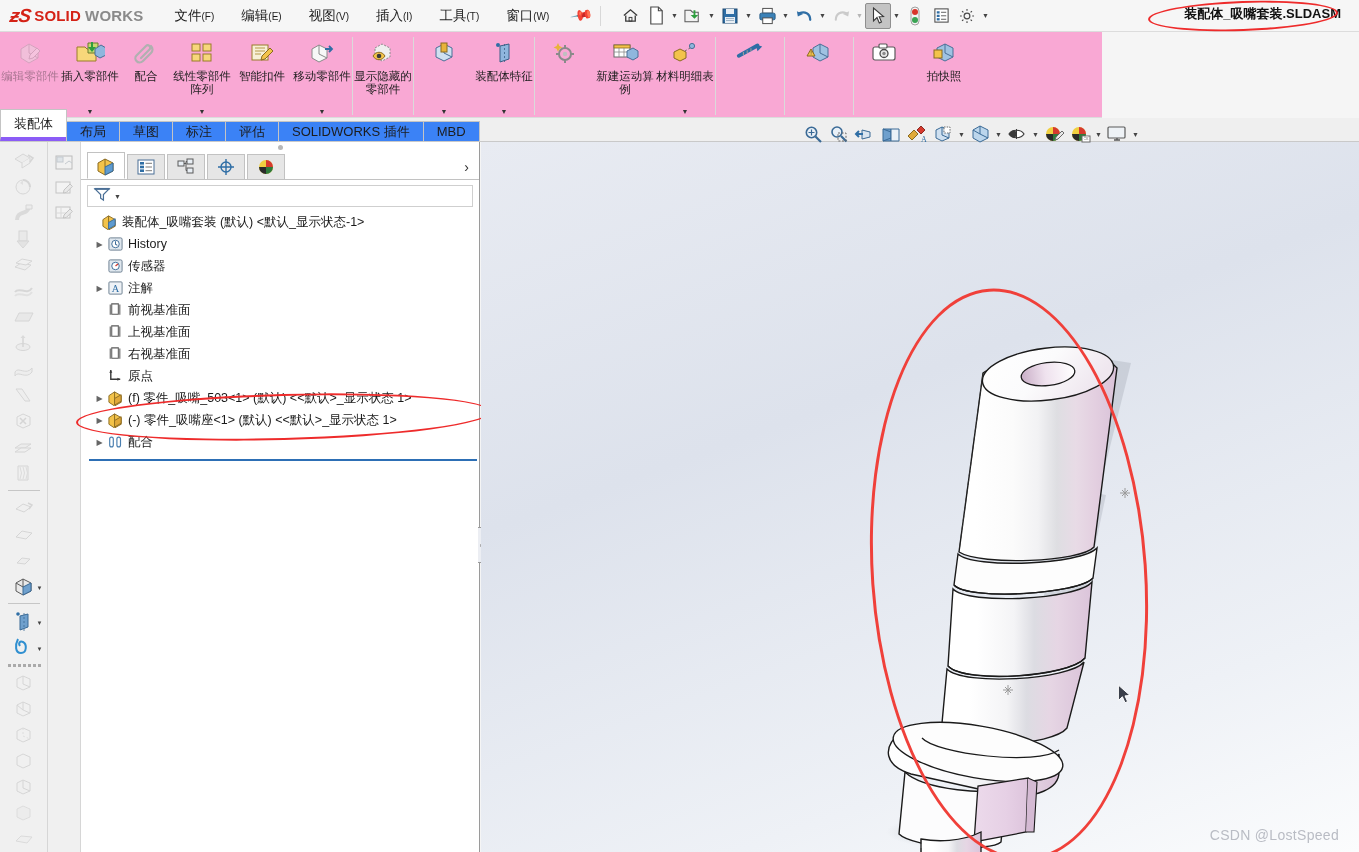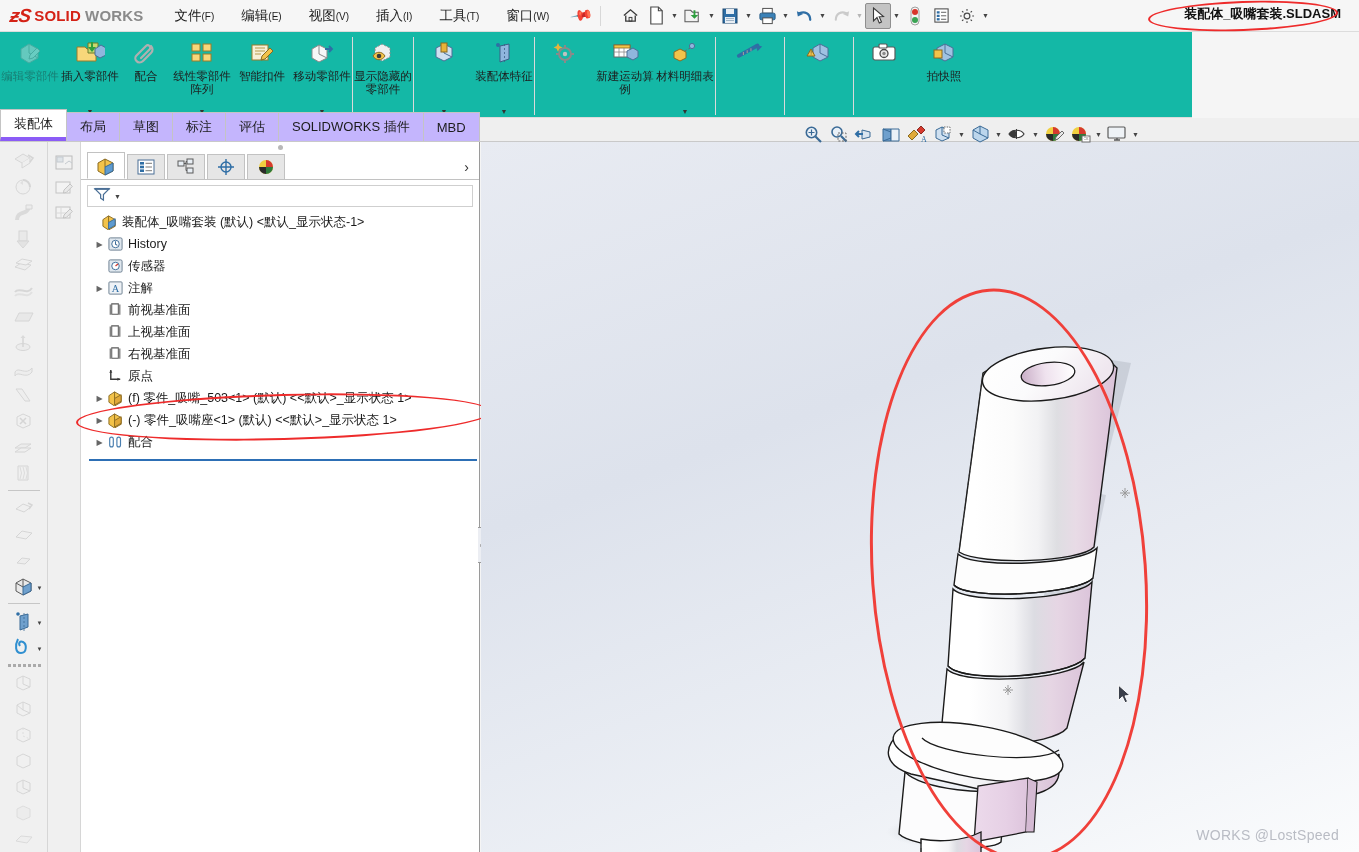--- a/index.html
+++ b/index.html
@@ -48,22 +48,22 @@
   }
   .doc-title { font-size:13px; color:#111; white-space:nowrap;font-weight:bold; }
   .ellipse-title {
     position:absolute; left:1148px; top:1px; width:190px; height:30px;
     border:2.6px solid #ee2b2b; border-radius:50%/50%;
     transform: rotate(-2deg);
   }
 
   
   .ribbon {
-    position:absolute; left:0; top:32px; width:1192px; height:86px;
-    background:#14b8a6; border-bottom:1px solid #dcdcdc;
+    position:absolute; left:0; top:32px; width:1102px; height:86px;
+    background:#f9a8d4; border-bottom:1px solid #dcdcdc;
     display:flex; align-items:center;
   }
   .rb-sep { width:1px; height:78px; background:#dadada; margin-top:3px; }
   .rb-btn {
     width:52px; min-width:52px; height:86px; display:flex; flex-direction:column;
     align-items:center; padding-top:6px; cursor:default; position:relative;
   }
   .rb-btn.wide { width:60px; min-width:60px; }
   .rb-btn.xwide { width:68px; min-width:68px; }
   .rb-btn.disabled { opacity:0.38; }
@@ -75,22 +75,22 @@
   .rb-lbl.lat { font-size:12px; }
   .rb-caret { position:absolute; bottom:3px; font-size:7px; color:#333; }
 
   
   .tabbar {
     position:absolute; left:0; top:118px; width:1359px; height:24px;
     background:#efefef; border-bottom:1px solid #c9c9c9;
     display:flex; align-items:flex-end;
   }
   .tab {
-    height:29px; padding:0 13px; display:flex; align-items:center;
-    font-size:13px; color:#1c1c1c; background:#c4b5fd;
+    height:20px; padding:0 13px; display:flex; align-items:center;
+    font-size:13px; color:#1c1c1c; background:#3b82f6;
     border:1px solid #c4c4c4; border-bottom:none; margin-right:-1px; cursor:default;
   }
   .tab.active { background:#fff; border-bottom:4px solid #8b5cf6; height:32px; }
 
   
   .leftstrip {
     position:absolute; left:0; top:142px; width:48px; height:710px;
     background:#f0f0f0; border-right:1px solid #d6d6d6;
     display:flex; flex-direction:column; align-items:center; padding-top:6px;
   }
@@ -1134,18 +1134,18 @@
         <path d="M524 545 l6 6 M530 545 l-6 6 M527 543 v10 M522 548 h10"></path>
       </g>
     </svg>
 
     <span class="cursor-arrow">
       <svg width="16" height="22" viewBox="0 0 14 20">
           <path d="M1 1 L1 15 L4.6 11.6 L7 17 L9.4 16 L7 10.8 L11.6 10.4 Z" fill="#3a3f4a" stroke="#ffffff" stroke-width="0.9"></path>
         </svg>
     </span>
 
-    <span class="watermark">WORKS @LostSpeed</span>
+    <span class="watermark">CSDN @LostSpeed</span>
   </div>
 
   <div class="ellipse-model"></div>
 
 </div>
 
 </body></html>

